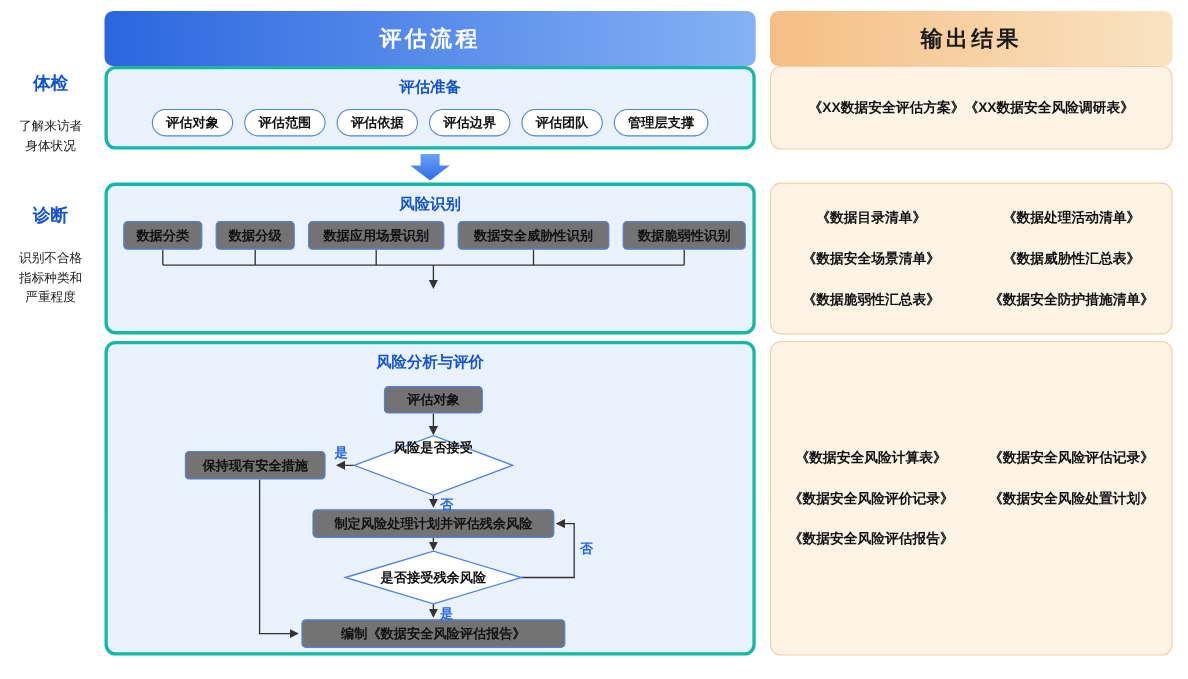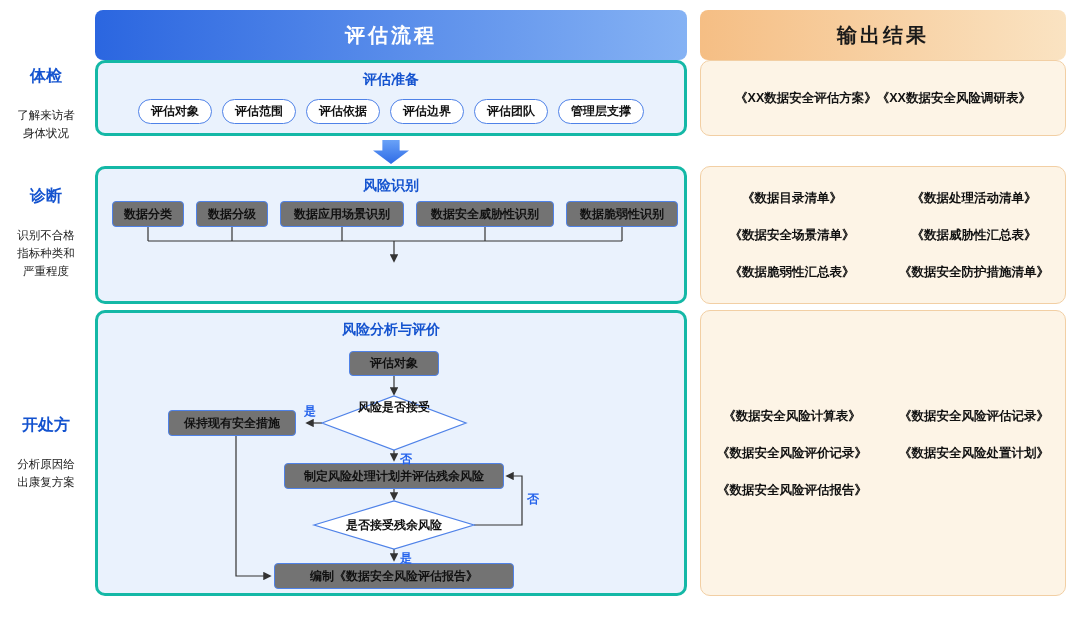--- a/index.html
+++ b/index.html
@@ -95,25 +95,20 @@
   <div class="stage" style="top:66px">
     <div class="stage-name">体检</div>
     <div class="stage-desc">了解来访者
 身体状况</div>
   </div>
   <div class="stage" style="top:186px">
     <div class="stage-name">诊断</div>
     <div class="stage-desc">识别不合格
 指标种类和
 严重程度</div>
-  </div>
-  <div class="stage" style="top:415px">
-    <div class="stage-name">开处方</div>
-    <div class="stage-desc">分析原因给
-出康复方案</div>
   </div>
 
   <div class="sec sec-blue sec1">
     <div class="sec-title">评估准备</div>
     <div class="pill-row">
       <span class="pill">评估对象</span>
       <span class="pill">评估范围</span>
       <span class="pill">评估依据</span>
       <span class="pill">评估边界</span>
       <span class="pill">评估团队</span>

